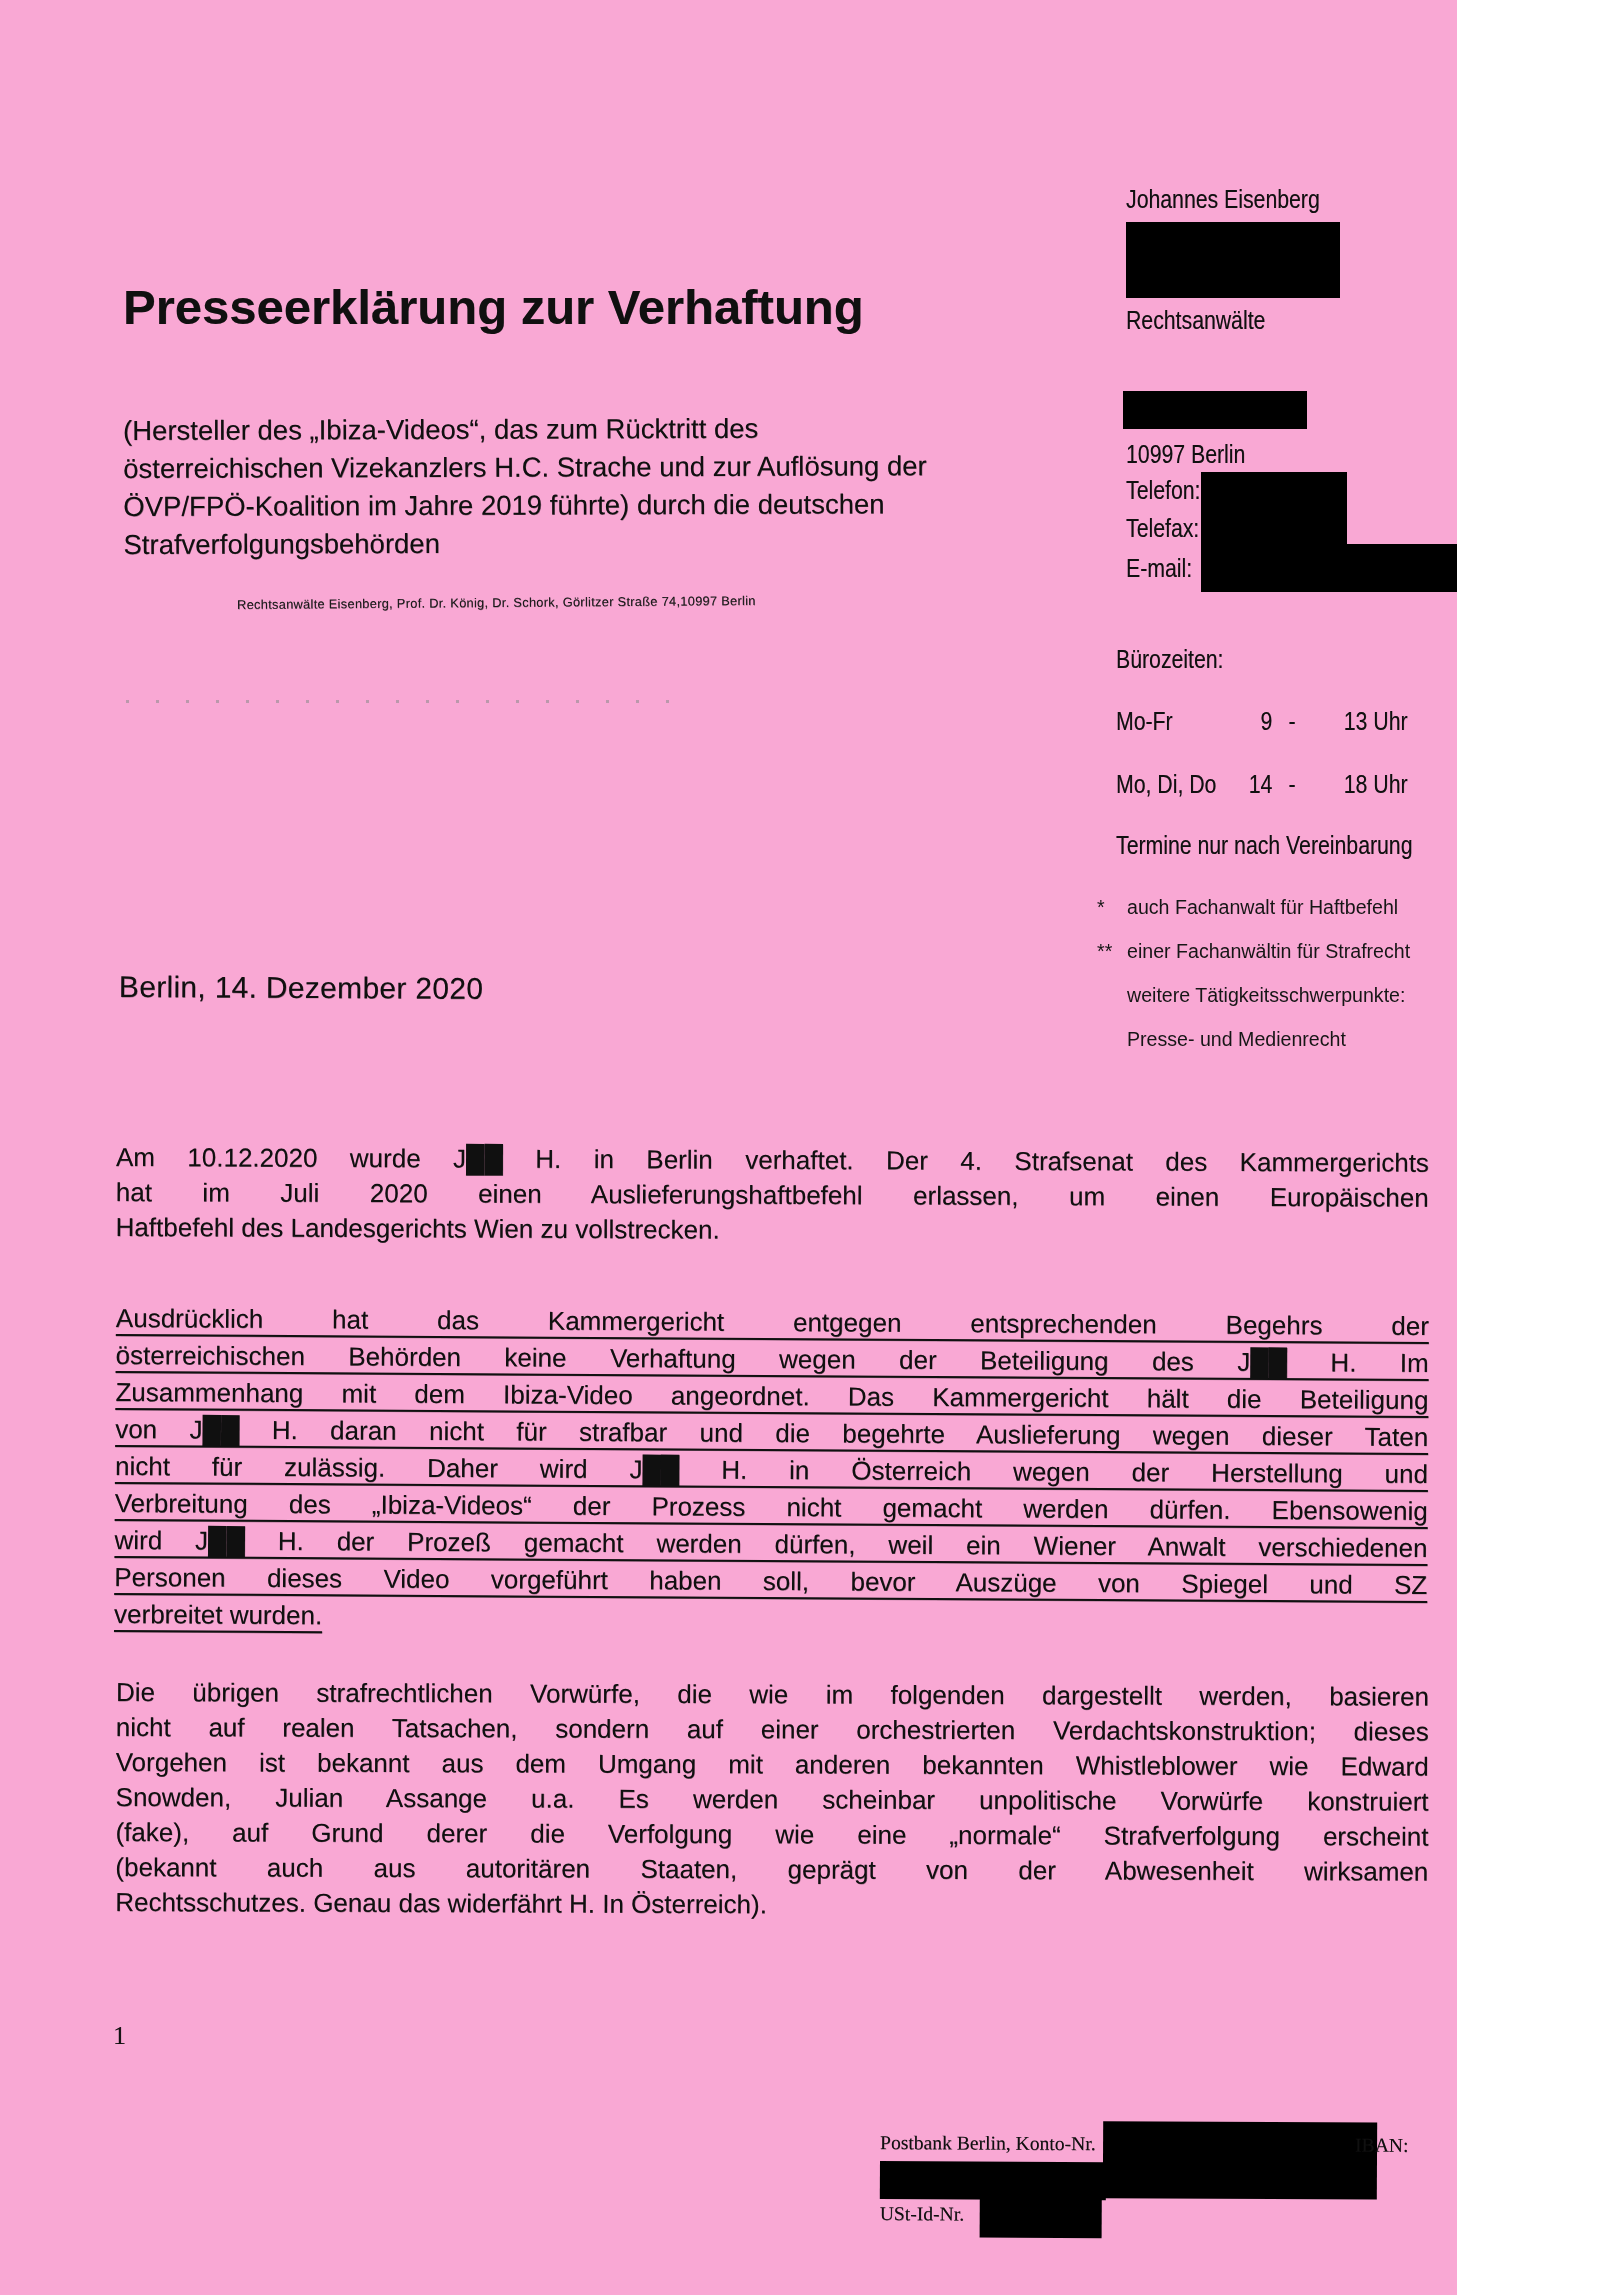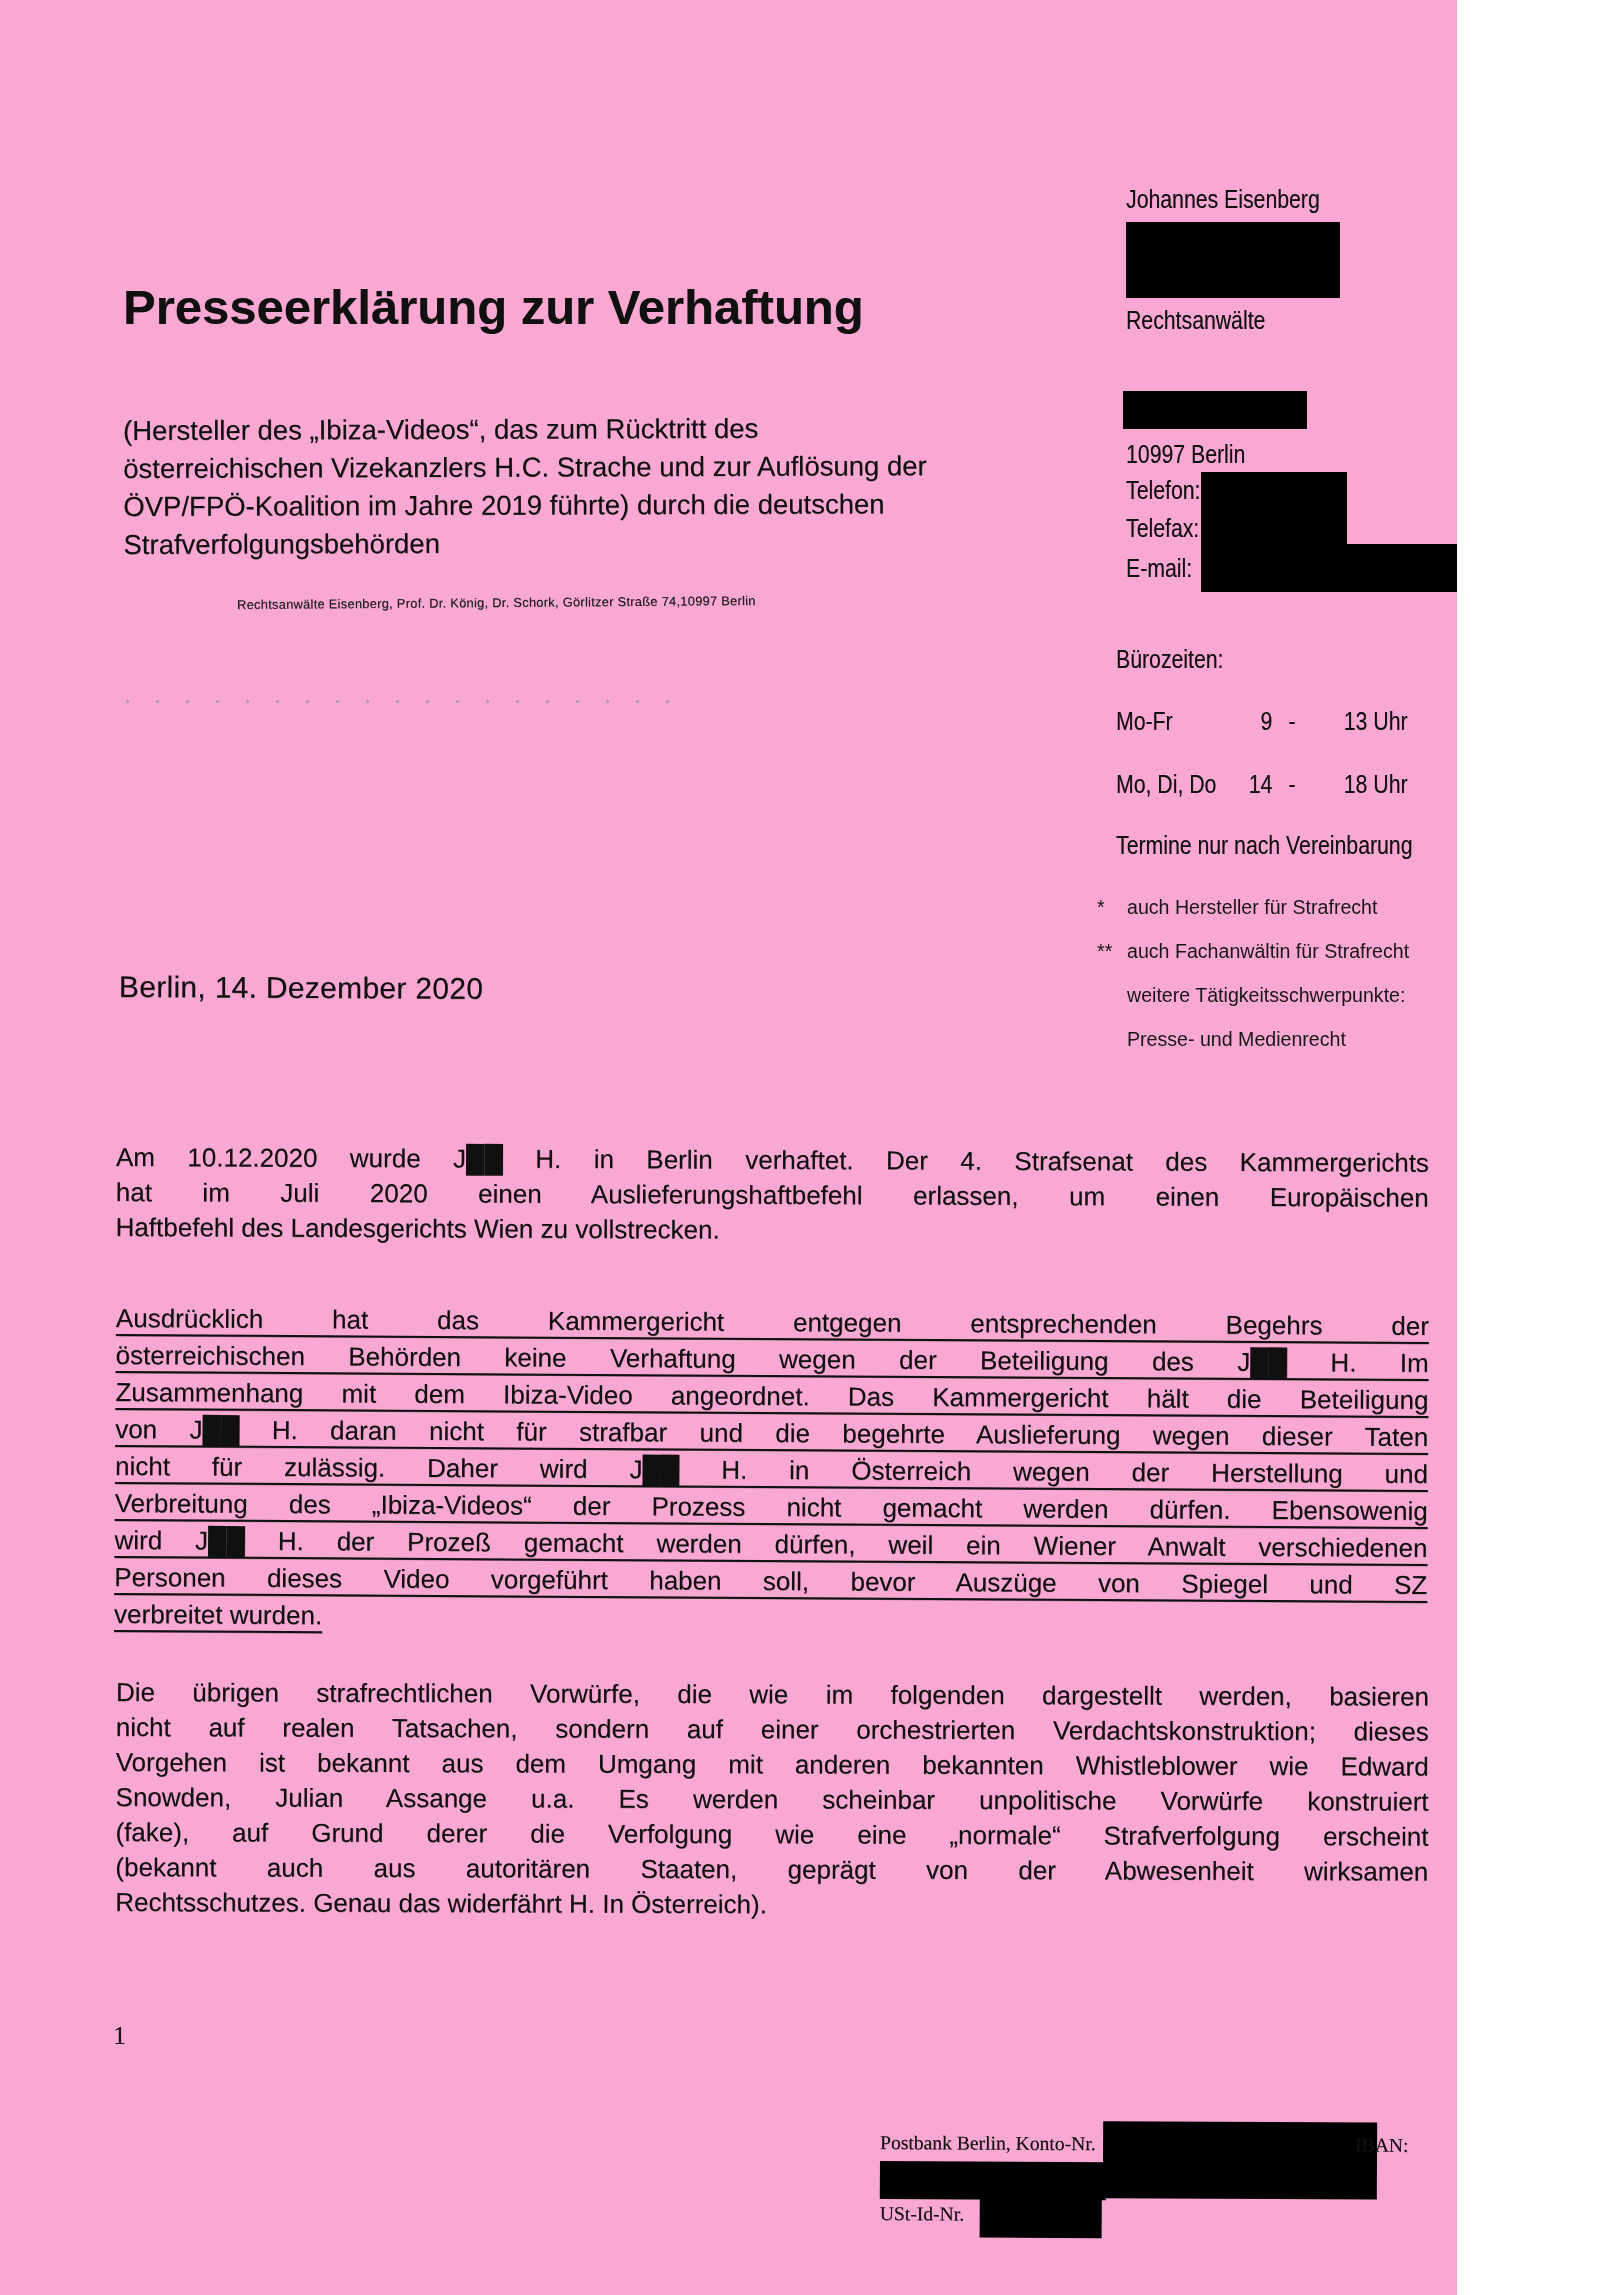--- a/index.html
+++ b/index.html
@@ -97,24 +97,24 @@
     <span class="h-days">Mo, Di, Do</span>
     <span class="h-from">14</span>
     <span class="h-dash">-</span>
     <span class="h-to">18 Uhr</span>
   </div>
   <div class="lh-text" style="left:1116px; top:831px;">Termine nur nach Vereinbarung</div>
 
   <div class="abs quals">
 
   <div class="qual-row">
-      <span class="qual-marker">*</span><span class="qual-text">auch Hersteller für Strafrecht</span>
+      <span class="qual-marker">*</span><span class="qual-text">auch Fachanwalt für Haftbefehl</span>
     </div>
       <div class="qual-row">
-      <span class="qual-marker">**</span><span class="qual-text">auch Fachanwältin für Strafrecht</span>
+      <span class="qual-marker">**</span><span class="qual-text">einer Fachanwältin für Strafrecht</span>
     </div>
       <div class="qual-row">
       <span class="qual-marker"></span><span class="qual-text">weitere Tätigkeitsschwerpunkte:</span>
     </div>
       <div class="qual-row">
       <span class="qual-marker"></span><span class="qual-text">Presse- und Medienrecht</span>
     </div>
     </div>
 
   <div class="abs title">

